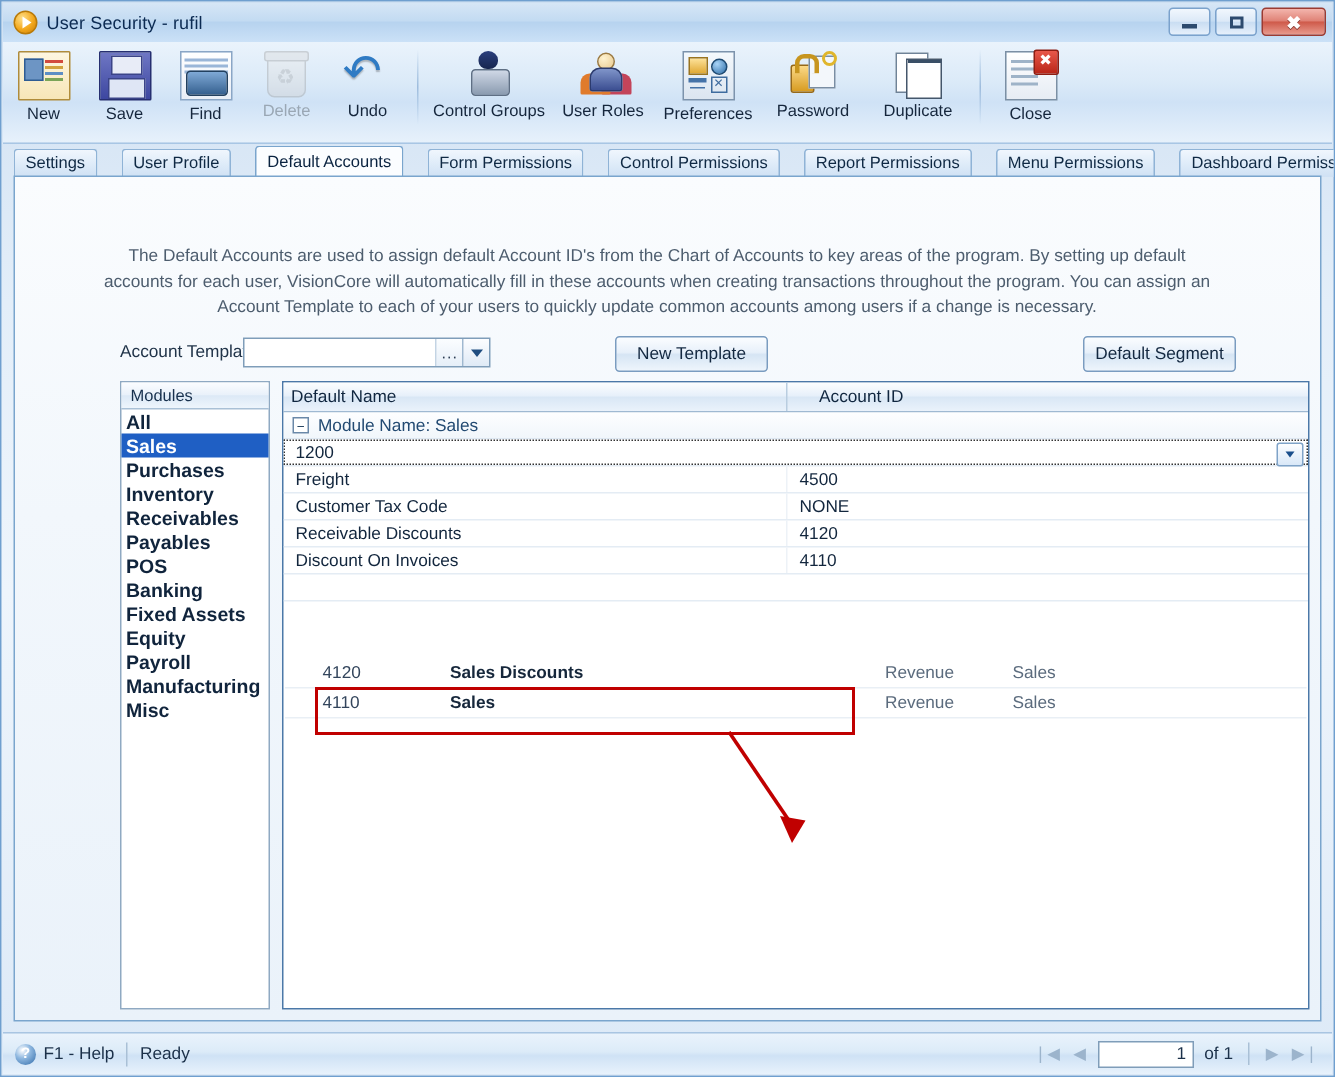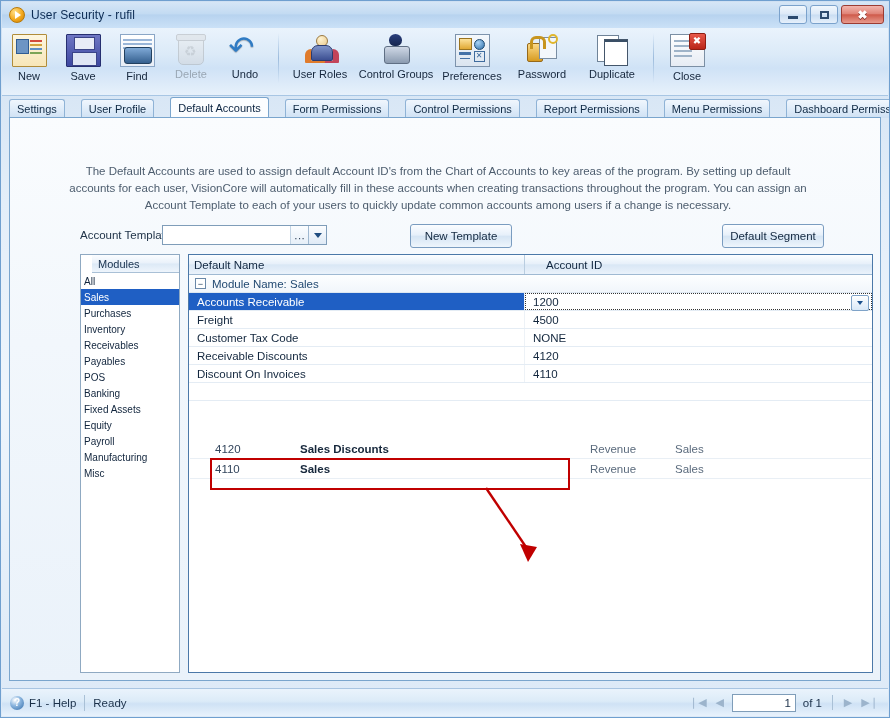--- a/index.html
+++ b/index.html
@@ -208,23 +208,22 @@
   
   .modules {
     position:absolute; left: 70px; top: 136px; width: 100px; bottom: 7px;
     background:#fff; border:1px solid #8fa9c2; box-sizing:border-box;
   }
   .modules-head {
     height: 17px; padding-left:6px; display:flex; align-items:center;
     font-size:11px; color:#17304d;
     background: linear-gradient(to bottom,#fbfdff 0%,#e9f1fa 48%,#dce9f6 52%,#eef5fc 100%);
     border-bottom:1px solid #a9c0d6;
-    margin-left:11px;
-  }
-  .mod-item { height:16px; padding-left:3px; display:flex; align-items:center; font-size:10px; color:#10243c; }
+  }
+  .mod-item { height:16px; padding-left:3px; display:flex; align-items:center; font-size:13px; color:#10243c;font-weight:bold; }
   .mod-item.sel { background:#1f5fc4; color:#fff; }
 
   
   .grid {
     position:absolute; left: 178px; top: 136px; right: 7px; bottom: 7px;
     background:#fff; border:1px solid #4b78a8; box-sizing:border-box; overflow:hidden;
   }
   .grid-head { display:flex; height:19px;
     background: linear-gradient(to bottom,#fcfeff 0%,#e7f0fa 46%,#d9e7f5 52%,#eaf2fb 100%);
     border-bottom:1px solid #9fb9d2; }
@@ -334,29 +333,29 @@
       <div class="ico ico-del"></div>
       <div class="tb-label">Delete</div>
     </div>
     <div class="tb-item">
       <div class="ico ico-undo"></div>
       <div class="tb-label">Undo</div>
     </div>
 
     <div class="tb-sep"></div>
 
+    <div class="tb-item wider">
+      <div class="ico ico-cgroups">
+          <span class="scr"></span>
+        </div>
+      <div class="tb-label">Control Groups</div>
+    </div>
     <div class="tb-item wide">
       <div class="ico ico-roles"></div>
       <div class="tb-label">User Roles</div>
-    </div>
-    <div class="tb-item wider">
-      <div class="ico ico-cgroups">
-          <span class="scr"></span>
-        </div>
-      <div class="tb-label">Control Groups</div>
     </div>
     <div class="tb-item wide">
       <div class="ico ico-prefs">
           <span class="bar"></span>
           <span class="x">✕</span>
         </div>
       <div class="tb-label">Preferences</div>
     </div>
     <div class="tb-item wide">
       <div class="ico ico-pwd">
@@ -428,21 +427,20 @@
         <div class="gh c1">Default Name</div>
         <div class="gh c2">Account ID</div>
       </div>
 
       <div class="grow group">
         <span class="expander">−</span>
         <span class="group-label">Module Name: Sales</span>
       </div>
 
       <div class="grow selected editing">
-        <div class="gc1">Accounts Receivable</div>
         <div class="gc2">1200
           <span class="edit-drop">
               <span class="caret"></span>
             </span>
         </div>
       </div>
 
       <div class="grow">
         <div class="gc1">Freight</div>
         <div class="gc2">4500</div>

